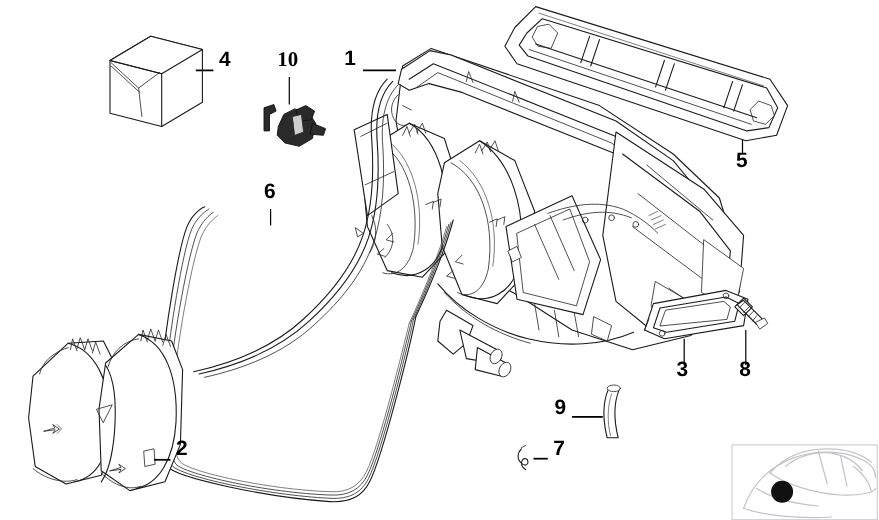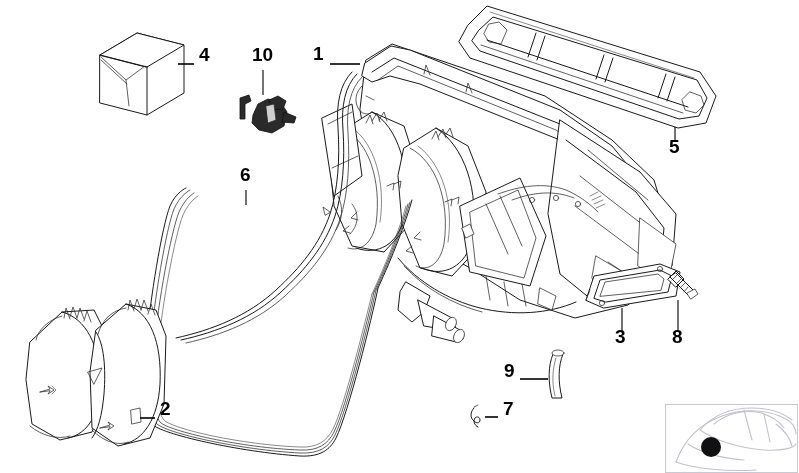--- a/index.html
+++ b/index.html
@@ -336,15 +336,15 @@
 
   <div class="callout-label" style="left:313px; top:44px;">1</div>
   <div class="callout-label" style="left:160px; top:399px;">2</div>
   <div class="callout-label" style="left:615px; top:327px;">3</div>
   <div class="callout-label" style="left:199px; top:45px;">4</div>
   <div class="callout-label" style="left:669px; top:137px;">5</div>
   <div class="callout-label" style="left:240px; top:165px;">6</div>
   <div class="callout-label" style="left:503px; top:399px;">7</div>
   <div class="callout-label" style="left:672px; top:327px;">8</div>
   <div class="callout-label" style="left:504px; top:361px;">9</div>
-  <div class="callout-label" style="left:252px; top:45px;">10</div>
+  <div class="callout-label" style="left:252px; top:45px;font-family:Liberation Serif, serif;">10</div>
 
 </div>
 
 </body></html>

